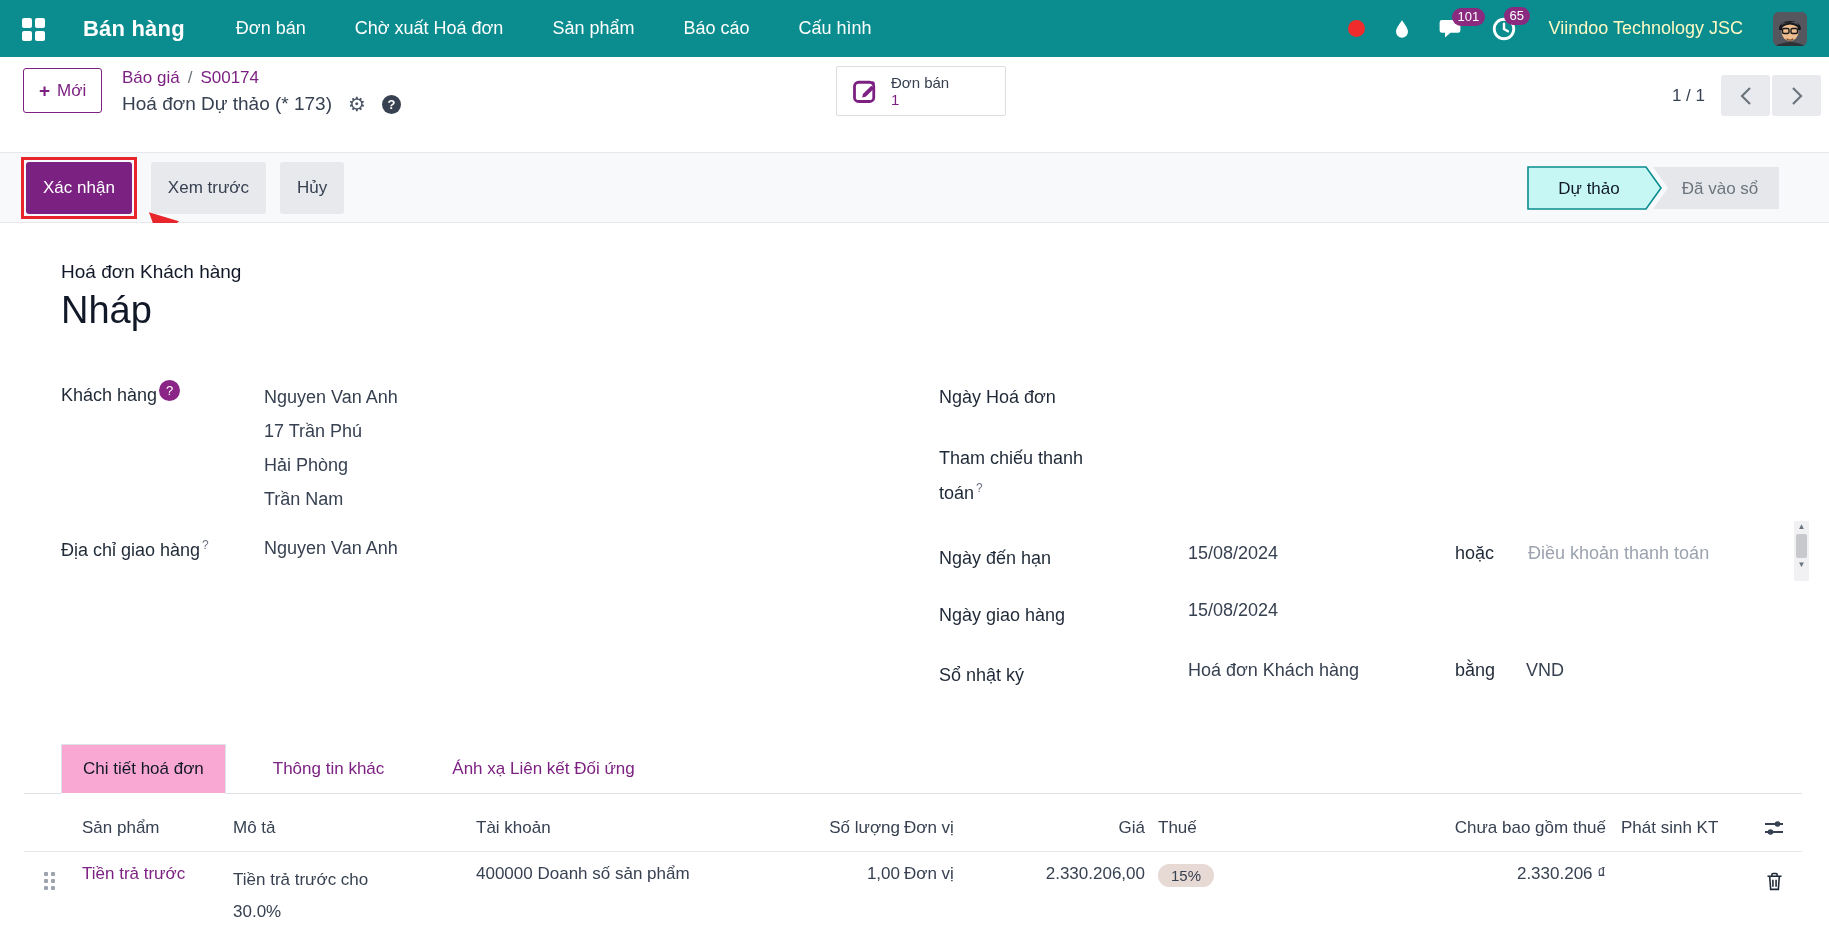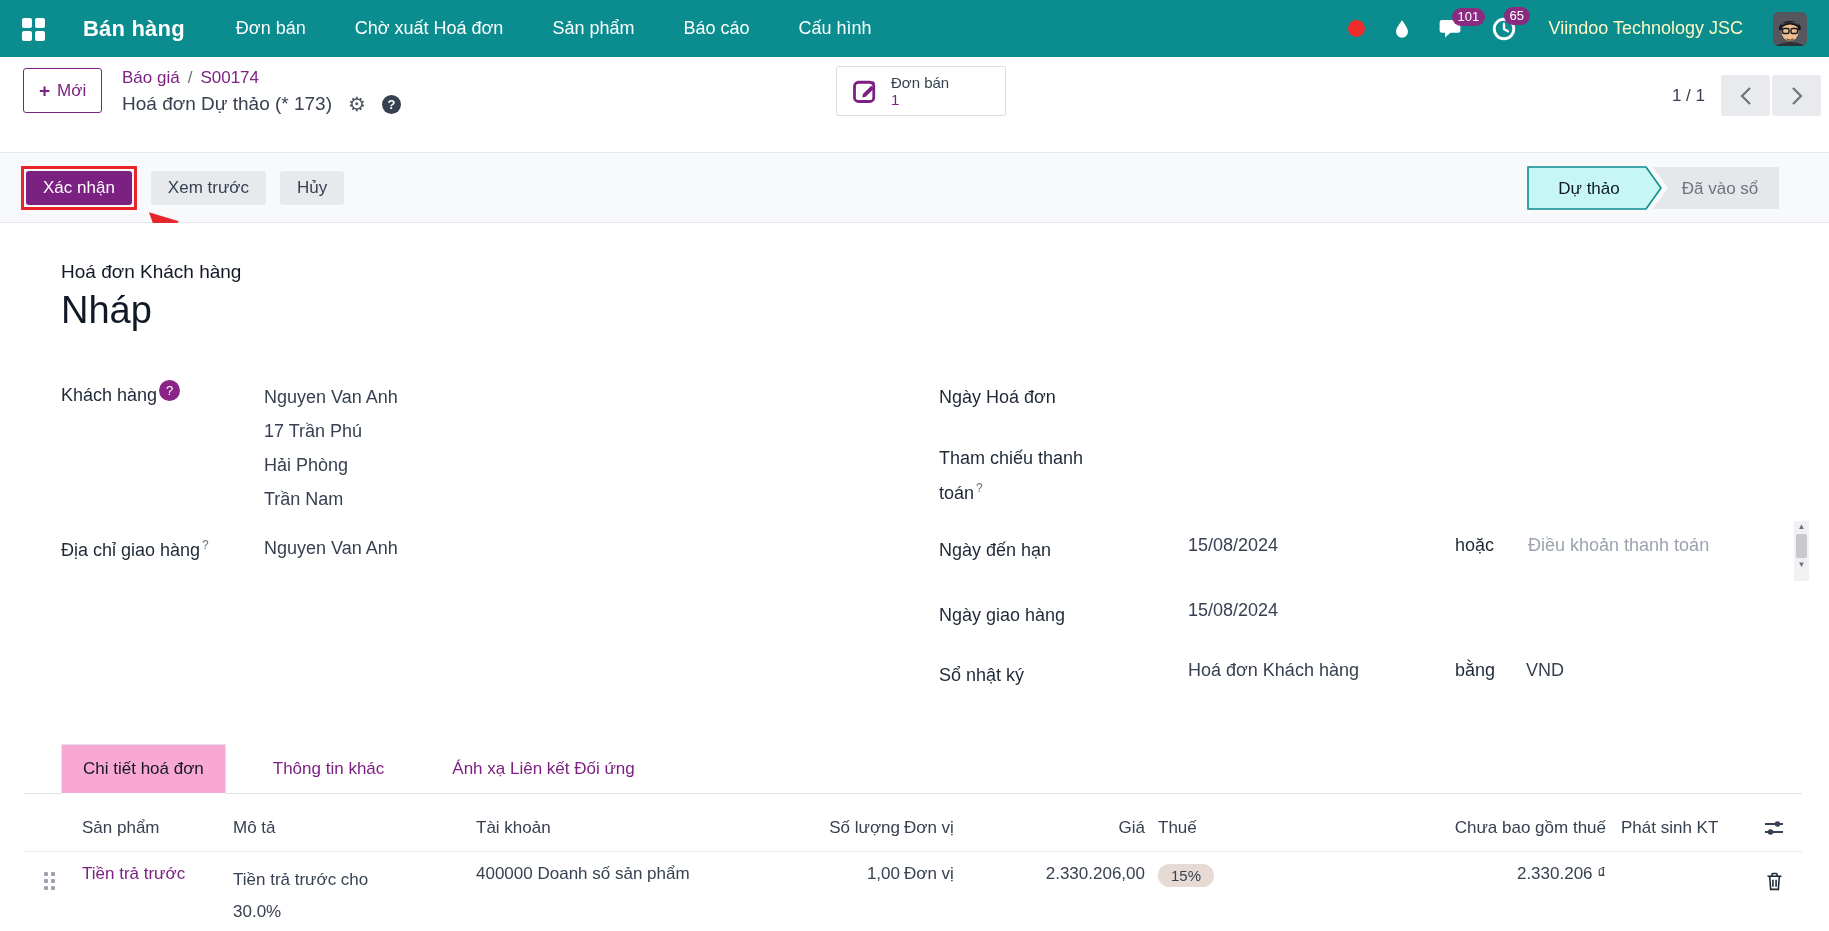--- a/index.html
+++ b/index.html
@@ -40,21 +40,21 @@
   .stat-label{font-size:15px;color:#374151}
   .stat-count{font-size:15px;color:#7c2182}
   .pager{position:absolute;right:8px;top:18px;display:flex;align-items:center;gap:16px}
   .pager-value{font-size:17px;color:#374151}
   .pager-btns{display:flex;gap:2px}
   .pager-btn{width:49px;height:41px;background:#e9eaed;border:none;display:flex;align-items:center;justify-content:center;cursor:pointer;border-radius:3px}
 
   
   .statusbar{position:relative;height:70px;background:#f8f9fa;border-bottom:1px solid #e6e8eb;display:flex;align-items:center}
   .annot-box{margin-left:21px;border:3px solid #e8252b;padding:2px;display:inline-block}
-  .btn{height:34px;padding:0 17px;font-size:17px;border:none;border-radius:3px;cursor:pointer;white-space:nowrap}
+  .btn{height:52px;padding:0 17px;font-size:17px;border:none;border-radius:3px;cursor:pointer;white-space:nowrap}
   .btn-primary{background:#7b2182;color:#fff}
   .btn-secondary{background:#e7e9ed;color:#374151;margin-left:14px}
   .status-wrap{position:absolute;right:46px;top:13px}
   .st-active{font-size:17px;fill:#111827}
   .st-inactive{font-size:17px;fill:#6c757d}
 
   
   .sheet{position:relative;height:708px;background:#fff}
   .doc-type{position:absolute;left:61px;top:38px;font-size:19px;color:#111827}
   .doc-state{position:absolute;left:61px;top:66px;font-size:38px;font-weight:500;color:#111827}
@@ -264,21 +264,21 @@
   <div class="fgroup row-flex" style="left:939px;top:159px">
     <div class="rcol-label"><span class="inner flabel">Ngày Hoá đơn</span></div>
     <div class="fvalue"></div>
   </div>
 
   <div class="fgroup row-flex" style="left:939px;top:220px">
     <div class="rcol-label"><span class="inner"><span class="flabel">Tham chiếu thanh toán</span><span class="sup">?</span></span></div>
     <div class="fvalue"></div>
   </div>
 
-  <div class="fgroup row-flex" style="left:939px;top:312px">
+  <div class="fgroup row-flex" style="left:939px;top:320px">
     <div class="rcol-label"><span class="inner flabel">Ngày đến hạn</span></div>
     <div class="fvalue rval">15/08/2024</div>
     <div class="conj">hoặc</div>
     <div class="placeholder">Điều khoản thanh toán</div>
   </div>
 
   <div class="fgroup row-flex" style="left:939px;top:377px">
     <div class="rcol-label"><span class="inner flabel">Ngày giao hàng</span></div>
     <div class="fvalue">15/08/2024</div>
   </div>

